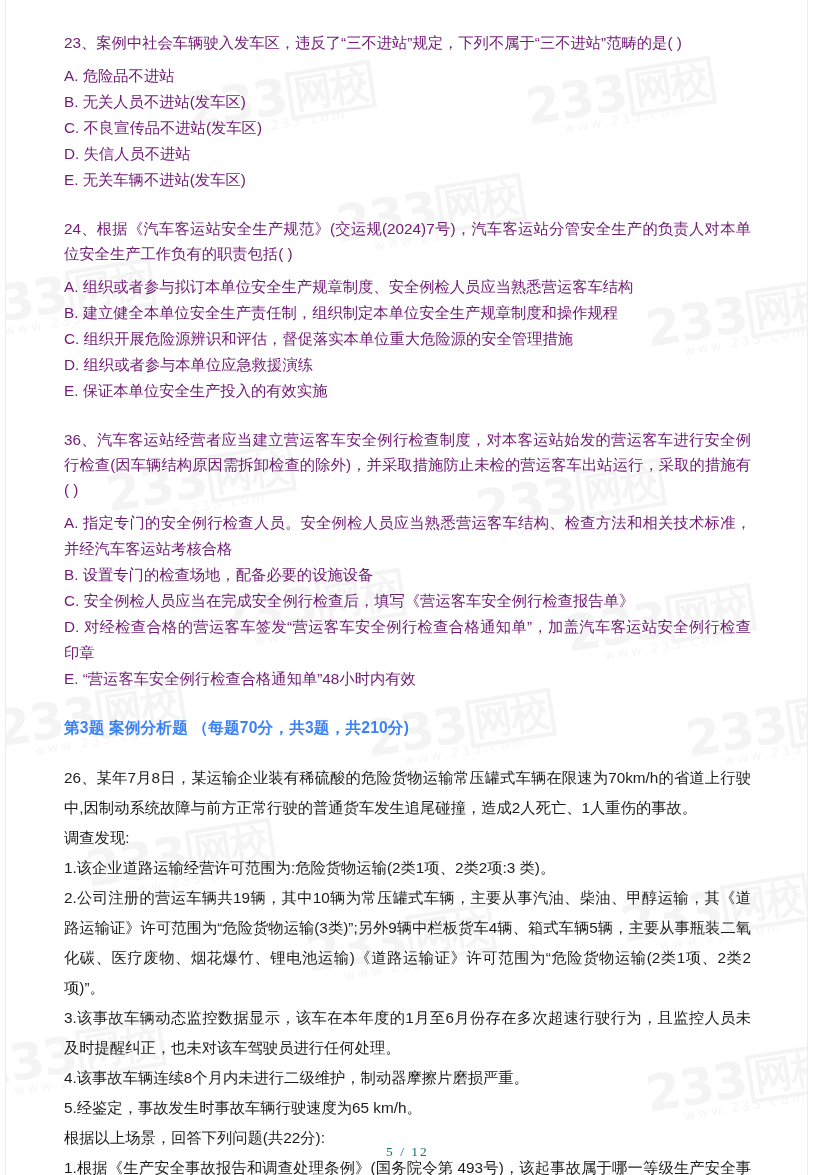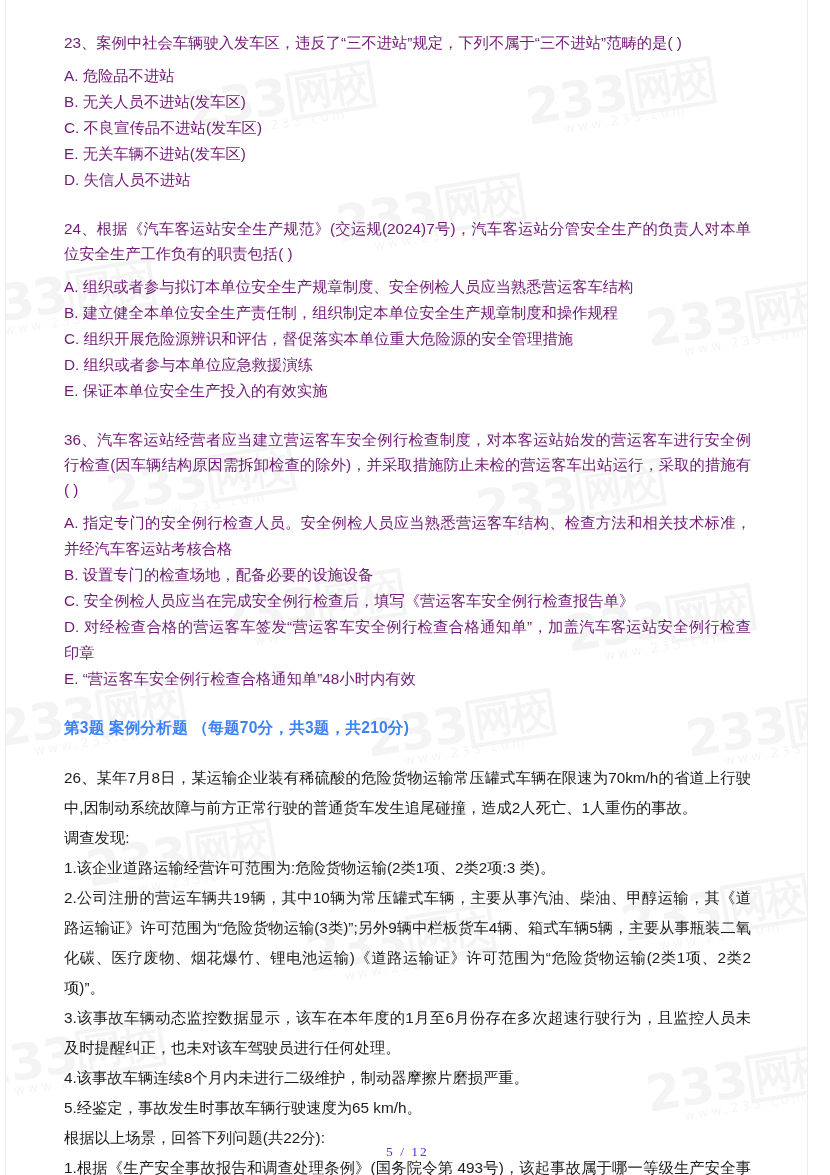--- a/index.html
+++ b/index.html
@@ -129,21 +129,21 @@
     position: absolute;
     left: 0;
     top: 1142px;
     width: 803px;
     text-align: center;
     z-index: 2;
   }
   #page-footer .pg {
     font-family: "Liberation Serif", "DejaVu Serif", serif;
     font-size: 13.5px;
-    color: #6d28d9;
+    color: #0f766e;
     letter-spacing: 2px;
   }
 </style>
 </head>
 <body>
 
 <div id="page-sheet">
 
   <div id="watermark-layer">
     <div class="wm" style="left:180px; top:72px;">
@@ -216,22 +216,22 @@
     </div>
   </div>
 
   <div id="content">
 
     <div class="qblock">
       <p class="qtext stem">23、案例中社会车辆驶入发车区，违反了“三不进站”规定，下列不属于“三不进站”范畴的是( )</p>
       <p class="qtext opt">A. 危险品不进站</p>
       <p class="qtext opt">B. 无关人员不进站(发车区)</p>
       <p class="qtext opt">C. 不良宣传品不进站(发车区)</p>
+      <p class="qtext opt">D. 失信人员不进站</p>
       <p class="qtext opt">E. 无关车辆不进站(发车区)</p>
-      <p class="qtext opt">D. 失信人员不进站</p>
     </div>
 
     <div class="qblock">
       <p class="qtext stem">24、根据《汽车客运站安全生产规范》(交运规(2024)7号)，汽车客运站分管安全生产的负责人对本单位安全生产工作负有的职责包括( )</p>
       <p class="qtext opt">A. 组织或者参与拟订本单位安全生产规章制度、安全例检人员应当熟悉营运客车结构</p>
       <p class="qtext opt">B. 建立健全本单位安全生产责任制，组织制定本单位安全生产规章制度和操作规程</p>
       <p class="qtext opt">C. 组织开展危险源辨识和评估，督促落实本单位重大危险源的安全管理措施</p>
       <p class="qtext opt">D. 组织或者参与本单位应急救援演练</p>
       <p class="qtext opt">E. 保证本单位安全生产投入的有效实施</p>
     </div>

